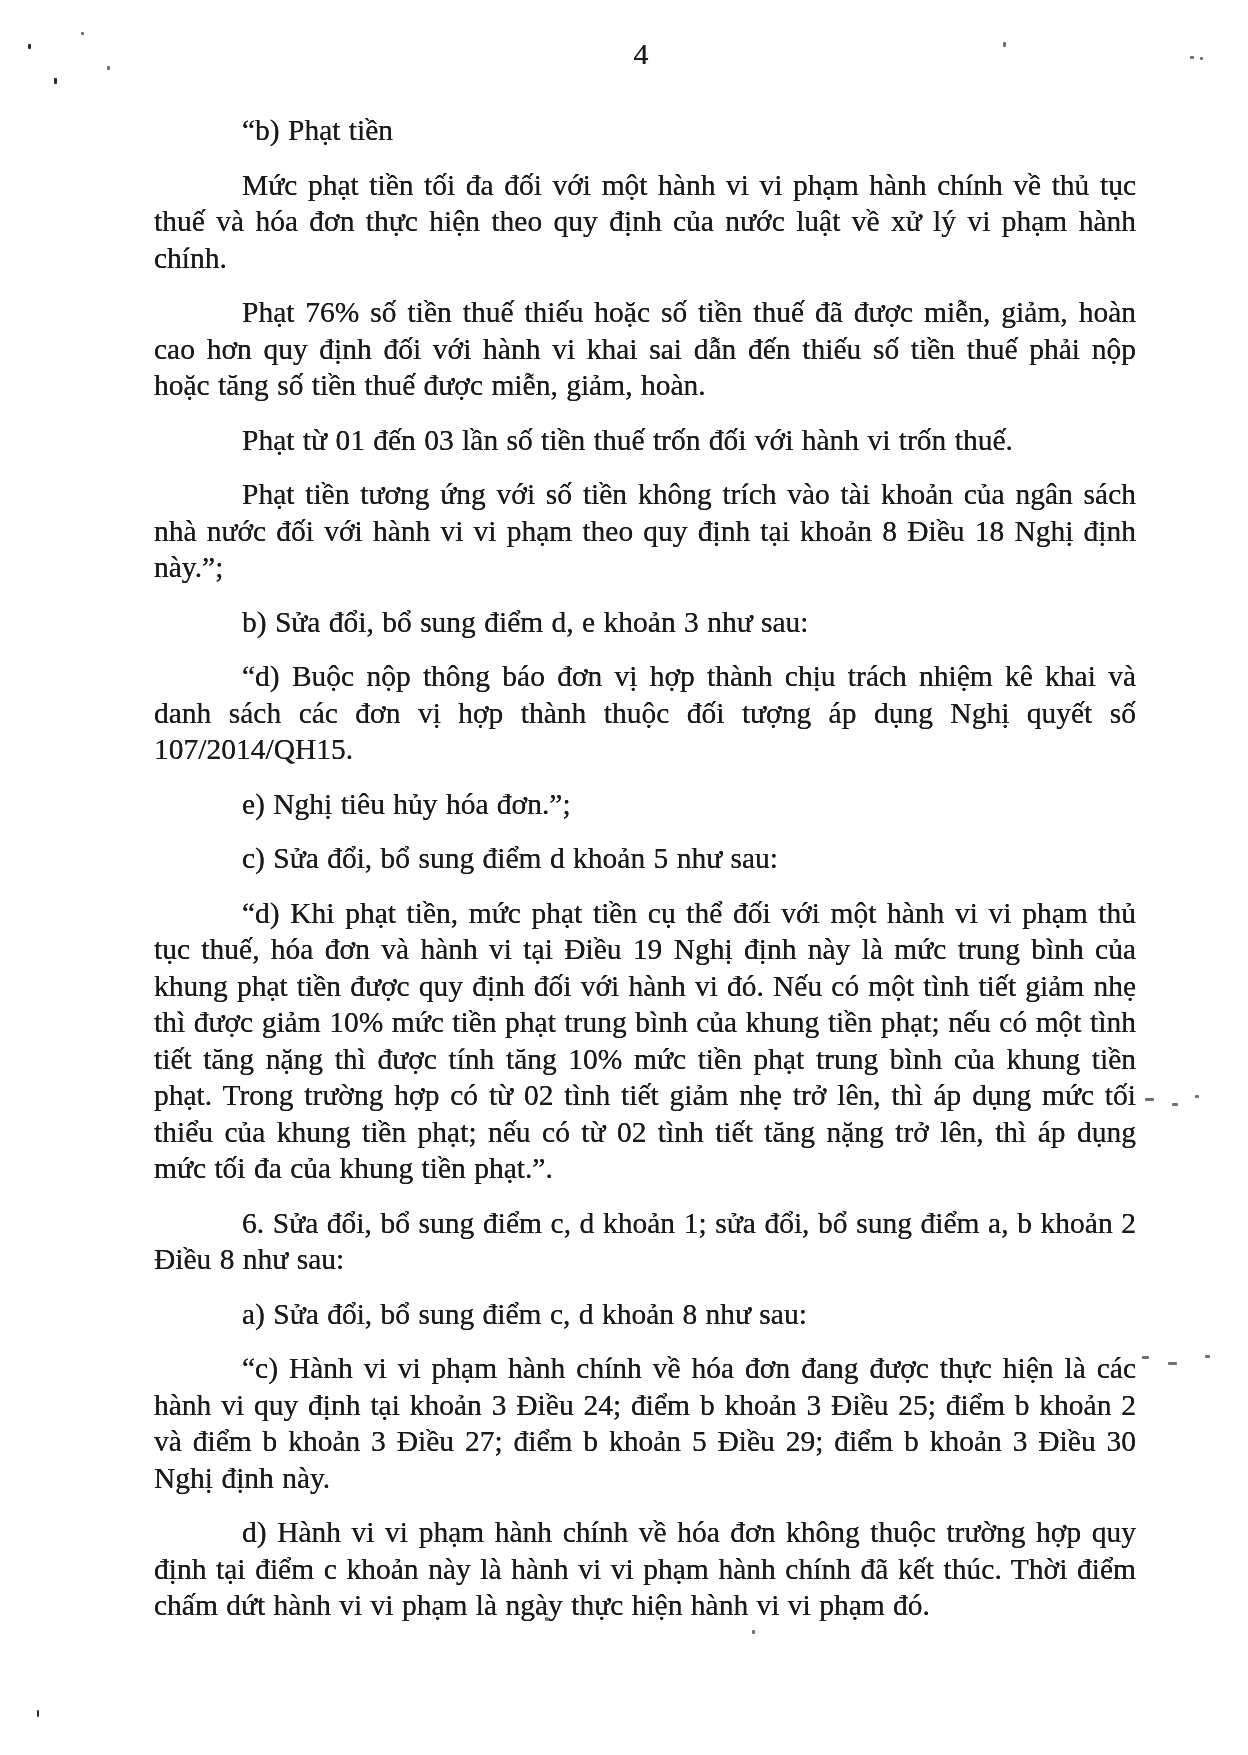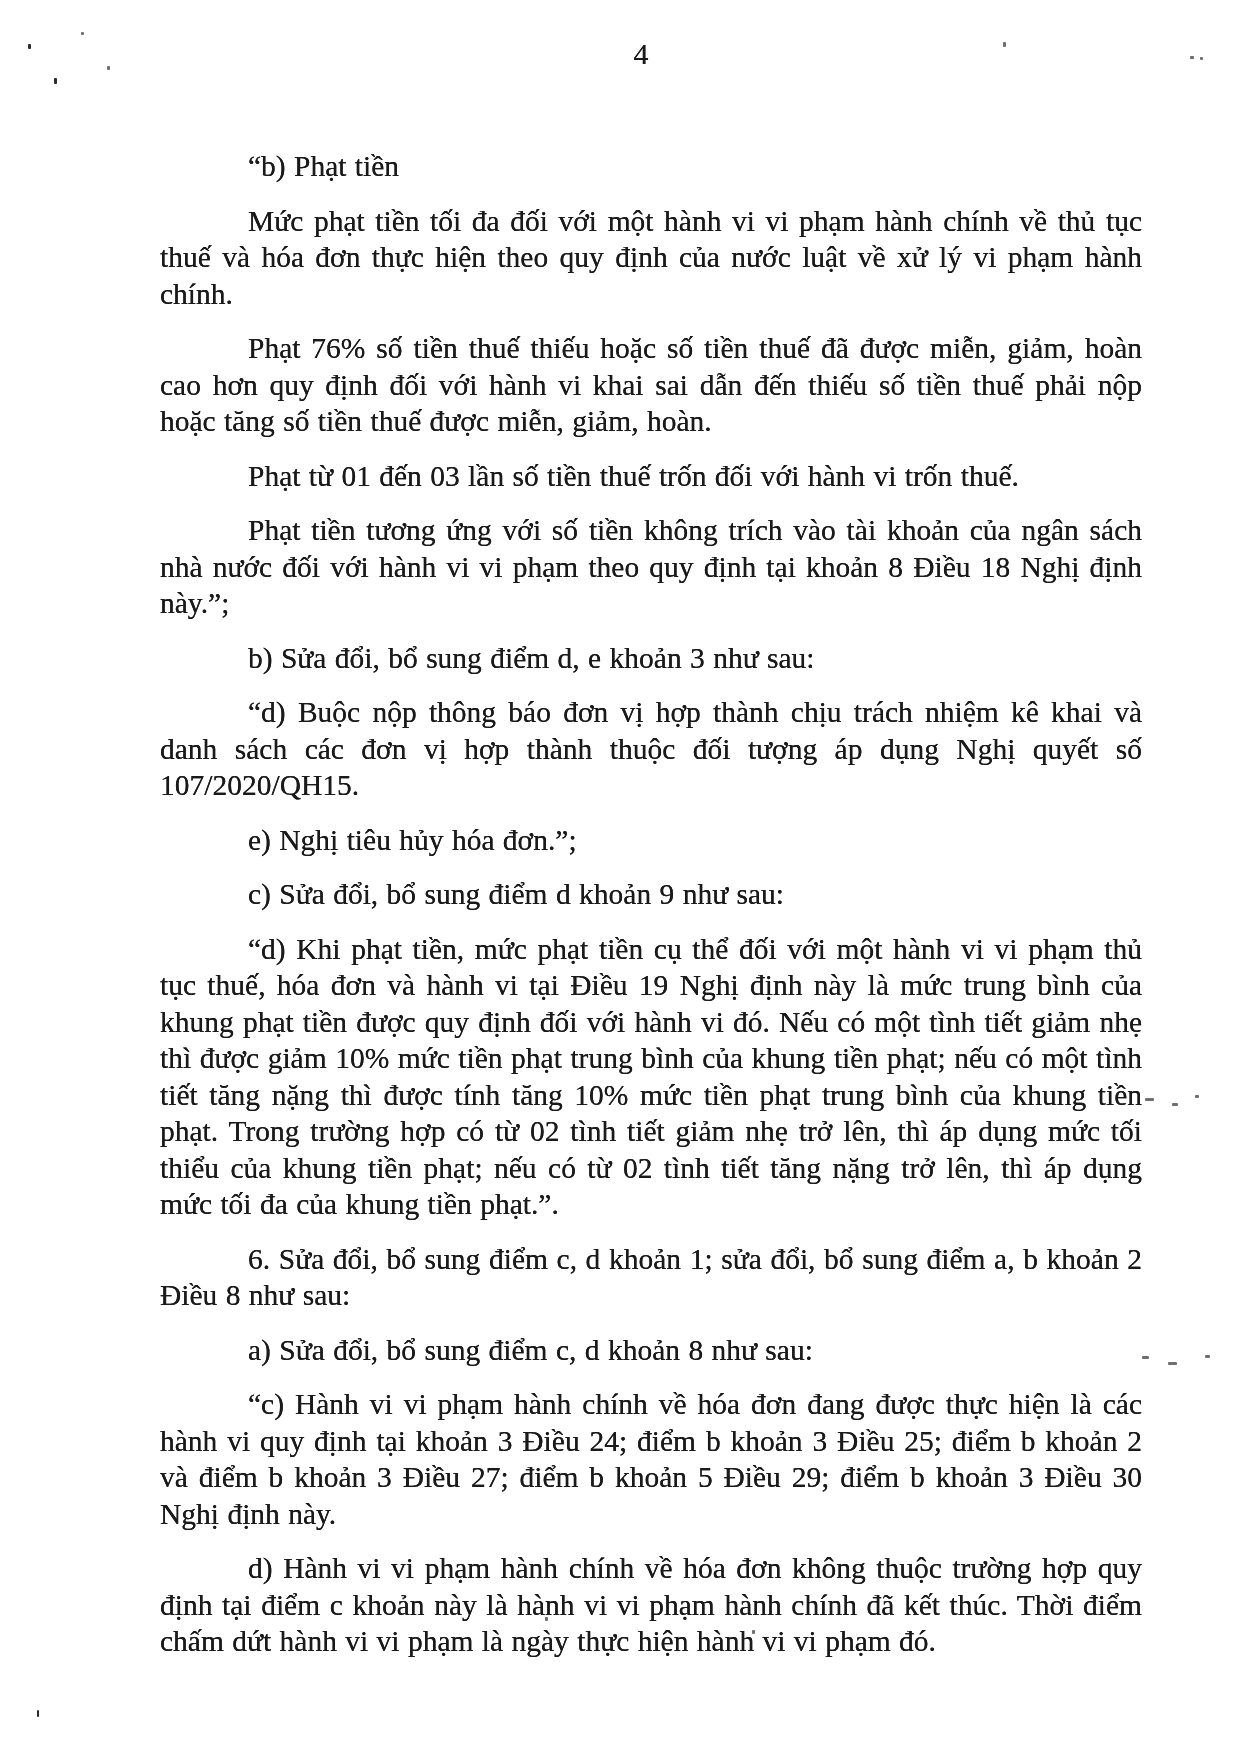--- a/index.html
+++ b/index.html
@@ -22,23 +22,22 @@
     left: 150px;
     width: 982px;
     text-align: center;
     font-size: 30px;
     line-height: 36px;
     text-shadow: 0 0 0.5px currentColor;
   }
   .content {
     position: absolute;
     top: 112px;
-    left: 160px;
+    left: 154px;
     width: 982px;
-    margin-top: 36px;
   }
   p.para {
     margin: 0 0 18px 0;
     font-size: 29.5px;
     line-height: 36.5px;
     text-align: justify;
     text-indent: 88px;
     text-shadow: 0 0 0.5px currentColor;
     word-spacing: 1px;
   }
@@ -57,23 +56,23 @@
 
   <div class="page-number">4</div>
 
   <div class="content">
     <p class="para">“b) Phạt tiền</p>
     <p class="para">Mức phạt tiền tối đa đối với một hành vi vi phạm hành chính về thủ tục thuế và hóa đơn thực hiện theo quy định của nước luật về xử lý vi phạm hành chính.</p>
     <p class="para">Phạt 76% số tiền thuế thiếu hoặc số tiền thuế đã được miễn, giảm, hoàn cao hơn quy định đối với hành vi khai sai dẫn đến thiếu số tiền thuế phải nộp hoặc tăng số tiền thuế được miễn, giảm, hoàn.</p>
     <p class="para">Phạt từ 01 đến 03 lần số tiền thuế trốn đối với hành vi trốn thuế.</p>
     <p class="para">Phạt tiền tương ứng với số tiền không trích vào tài khoản của ngân sách nhà nước đối với hành vi vi phạm theo quy định tại khoản 8 Điều 18 Nghị định này.”;</p>
     <p class="para">b) Sửa đổi, bổ sung điểm d, e khoản 3 như sau:</p>
-    <p class="para">“d) Buộc nộp thông báo đơn vị hợp thành chịu trách nhiệm kê khai và danh sách các đơn vị hợp thành thuộc đối tượng áp dụng Nghị quyết số 107/2020/QH15.</p>
+    <p class="para">“d) Buộc nộp thông báo đơn vị hợp thành chịu trách nhiệm kê khai và danh sách các đơn vị hợp thành thuộc đối tượng áp dụng Nghị quyết số 107/2014/QH15.</p>
     <p class="para">e) Nghị tiêu hủy hóa đơn.”;</p>
-    <p class="para">c) Sửa đổi, bổ sung điểm d khoản 9 như sau:</p>
+    <p class="para">c) Sửa đổi, bổ sung điểm d khoản 5 như sau:</p>
     <p class="para">“d) Khi phạt tiền, mức phạt tiền cụ thể đối với một hành vi vi phạm thủ tục thuế, hóa đơn và hành vi tại Điều 19 Nghị định này là mức trung bình của khung phạt tiền được quy định đối với hành vi đó. Nếu có một tình tiết giảm nhẹ thì được giảm 10% mức tiền phạt trung bình của khung tiền phạt; nếu có một tình tiết tăng nặng thì được tính tăng 10% mức tiền phạt trung bình của khung tiền phạt. Trong trường hợp có từ 02 tình tiết giảm nhẹ trở lên, thì áp dụng mức tối thiểu của khung tiền phạt; nếu có từ 02 tình tiết tăng nặng trở lên, thì áp dụng mức tối đa của khung tiền phạt.”.</p>
     <p class="para">6. Sửa đổi, bổ sung điểm c, d khoản 1; sửa đổi, bổ sung điểm a, b khoản 2 Điều 8 như sau:</p>
     <p class="para">a) Sửa đổi, bổ sung điểm c, d khoản 8 như sau:</p>
     <p class="para">“c) Hành vi vi phạm hành chính về hóa đơn đang được thực hiện là các hành vi quy định tại khoản 3 Điều 24; điểm b khoản 3 Điều 25; điểm b khoản 2 và điểm b khoản 3 Điều 27; điểm b khoản 5 Điều 29; điểm b khoản 3 Điều 30 Nghị định này.</p>
     <p class="para">d) Hành vi vi phạm hành chính về hóa đơn không thuộc trường hợp quy định tại điểm c khoản này là hành vi vi phạm hành chính đã kết thúc. Thời điểm chấm dứt hành vi vi phạm là ngày thực hiện hành vi vi phạm đó.</p>
   </div>
 
   <div class="speck" style="left:28px;  top:44px;  width:3px; height:5px;"></div>
   <div class="speck faint" style="left:81px;  top:32px;  width:3px; height:3px;"></div>
   <div class="speck faint" style="left:107px; top:66px;  width:3px; height:4px;"></div>

